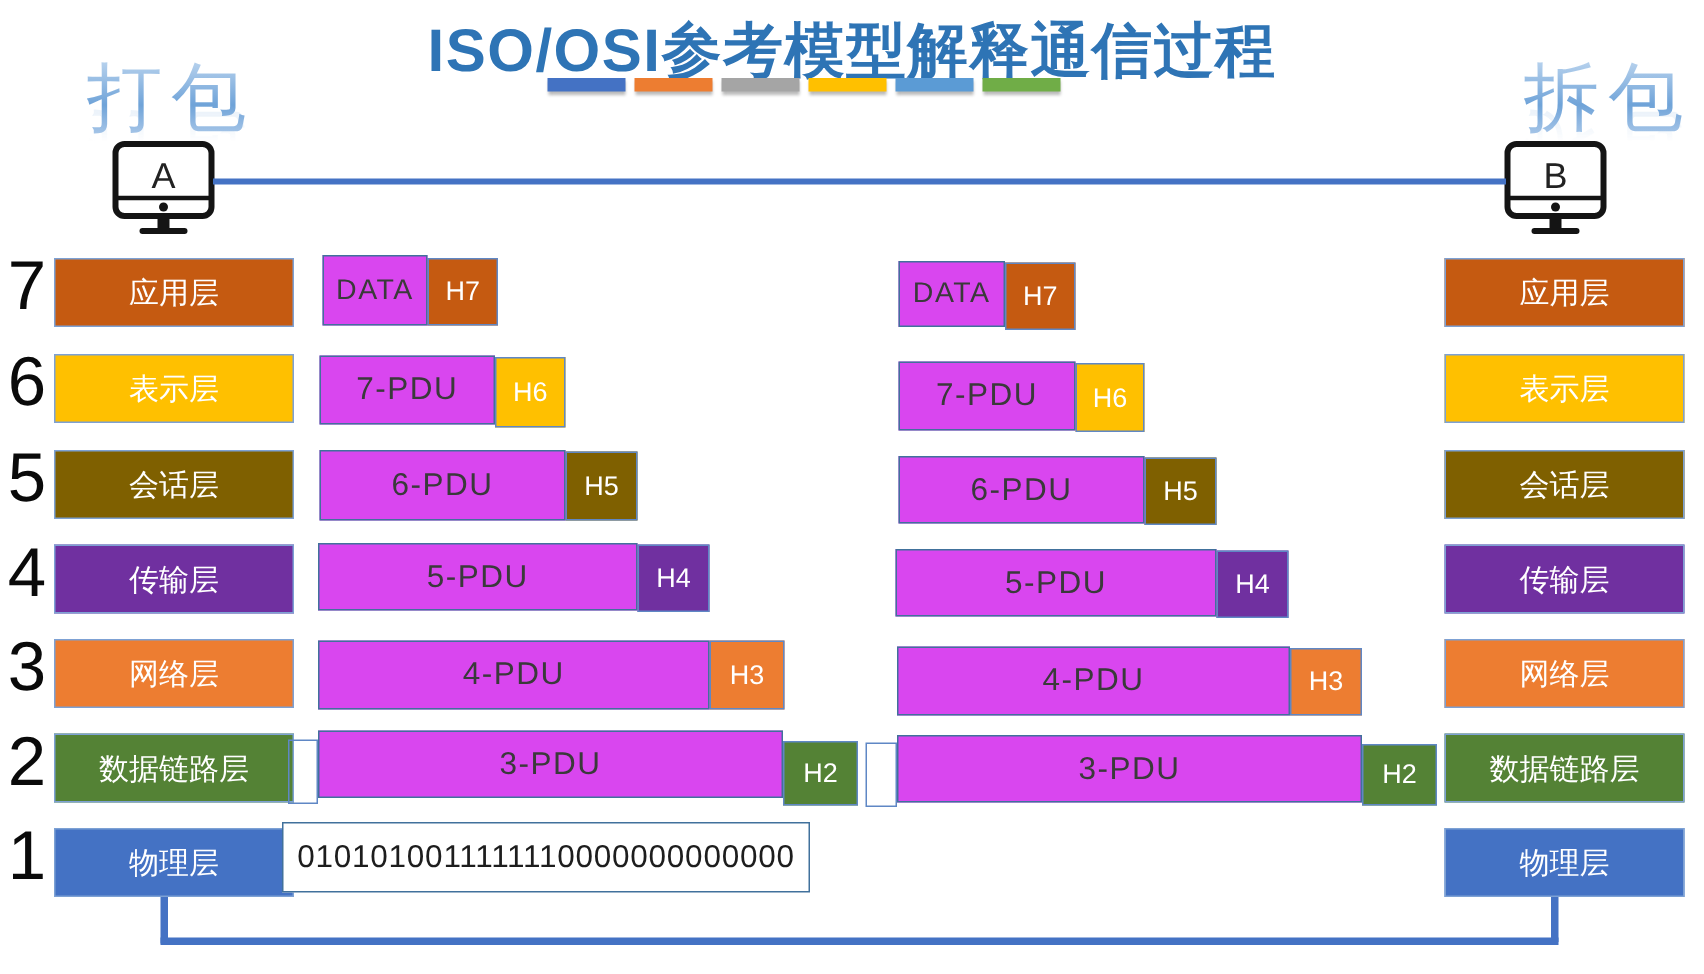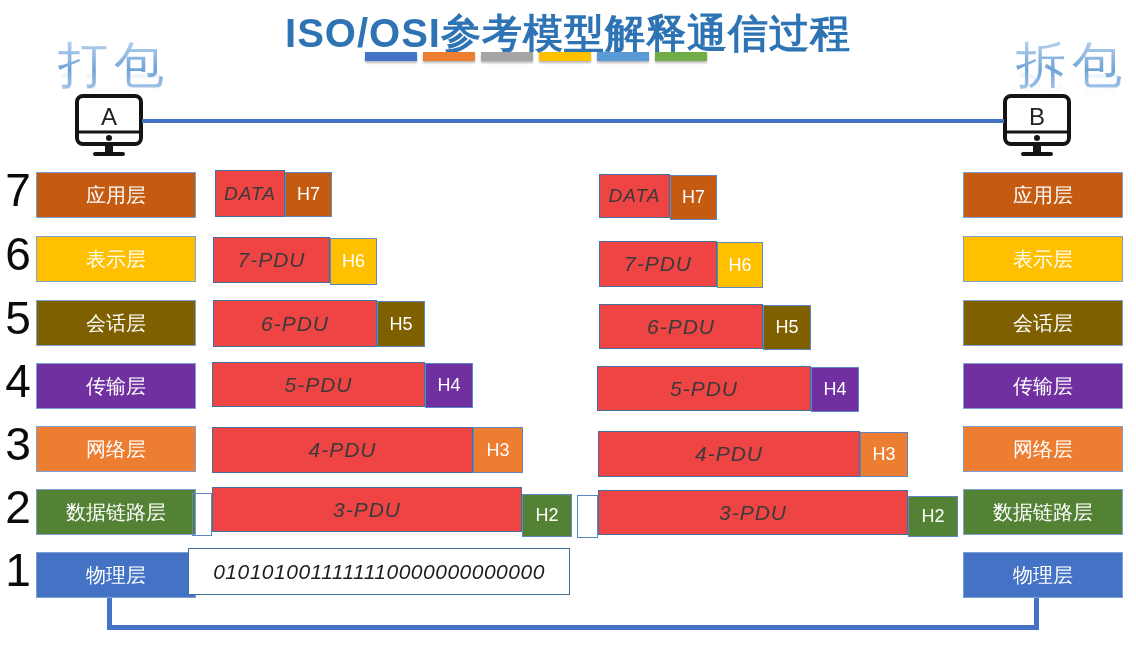--- a/index.html
+++ b/index.html
@@ -9,22 +9,22 @@
   .title{left:0;right:0;top:6px;text-align:center;font-size:40px;font-weight:bold;letter-spacing:1px;}
   .dashrow{left:365px;top:52px;display:flex;gap:6px;}
   .dash{width:52px;height:9px;box-shadow:0 2px 2px rgba(0,0,0,.28);}
   .packlbl{font-size:50px;letter-spacing:6px;line-height:1;
            background:linear-gradient(180deg,#b9d3ee 0%,#6fa3d8 60%,#a7c6e8 100%);
            -webkit-background-clip:text;background-clip:text;color:transparent;
            -webkit-box-reflect:below -18px linear-gradient(transparent 55%,rgba(0,0,0,.22));}
   .num{width:34px;text-align:center;font-size:46px;line-height:50px;color:#0a0a0a;font-weight:400;}
   .layerbox{width:160px;height:46px;box-sizing:border-box;border:1.5px solid #7da1d4;
             display:flex;align-items:center;justify-content:center;color:#fff;font-size:20px;}
-  .wbox{background:#ef4444;border:1.8px solid #41719C;box-sizing:border-box;
-        display:flex;align-items:center;justify-content:center;font-size:21px;color:#3a3a3a;letter-spacing:1px;font-style:italic;}
+  .wbox{background:#d946ef;border:1.8px solid #41719C;box-sizing:border-box;
+        display:flex;align-items:center;justify-content:center;font-size:21px;color:#3a3a3a;letter-spacing:1px;}
   .hbox{display:flex;align-items:center;justify-content:center;color:#fff;font-size:18px;
         border:1.5px solid #5f87c5;box-sizing:border-box;}
   .t2box{display:flex;flex-direction:column;align-items:center;justify-content:center;color:#fff;
          font-size:14px;line-height:15px;border:1.5px solid #5f87c5;box-sizing:border-box;}
   .bits{background:#fff;border:1.8px solid #41719C;box-sizing:border-box;
         display:flex;align-items:center;justify-content:center;font-size:21px;color:#1d1d1d;letter-spacing:.5px;}
   .line{position:absolute;}
   .wm-orange{font-size:17px;font-weight:bold;color:#C45911;white-space:nowrap;}
   .wm-gray{position:absolute;left:26px;top:-6px;font-size:18px;color:#8a8a8a;opacity:.8;white-space:nowrap;}
 </style>
@@ -107,21 +107,21 @@
   <div class="abs hbox" style="left: 473px; top: 427px; width: 50px; height: 46px; background: rgb(237, 125, 49);">H3</div>
   <div class="abs wbox" style="left:212px;top:427px;width:261px;height:46px;">4-PDU</div>
 
   <div class="abs t2box" style="left:192px;top:493px;width:20px;height:43px;">
     <span>T</span>
     <span>2</span>
   </div>
   <div class="abs hbox" style="left: 522px; top: 494px; width: 50px; height: 43px; background: rgb(84, 130, 53);">H2</div>
   <div class="abs wbox" style="left:212px;top:487px;width:310px;height:45px;">3-PDU</div>
 
-  <div class="abs bits" style="left:188px;top:548px;width:382px;height:47px;font-style:italic;">0101010011111110000000000000</div>
+  <div class="abs bits" style="left:188px;top:548px;width:352px;height:47px;">0101010011111110000000000000</div>
 
   <div class="abs hbox" style="left: 670px; top: 175px; width: 47px; height: 45px; background: rgb(197, 90, 17);">H7</div>
   <div class="abs wbox" style="left:599px;top:174px;width:71px;height:44px;font-size:19px;">DATA</div>
 
   <div class="abs hbox" style="left: 717px; top: 242px; width: 46px; height: 46px; background: rgb(255, 192, 0);">H6</div>
   <div class="abs wbox" style="left:599px;top:241px;width:118px;height:46px;">7-PDU</div>
 
   <div class="abs hbox" style="left: 763px; top: 305px; width: 48px; height: 45px; background: rgb(127, 96, 0);">H5</div>
   <div class="abs wbox" style="left:599px;top:304px;width:164px;height:45px;">6-PDU</div>
 

